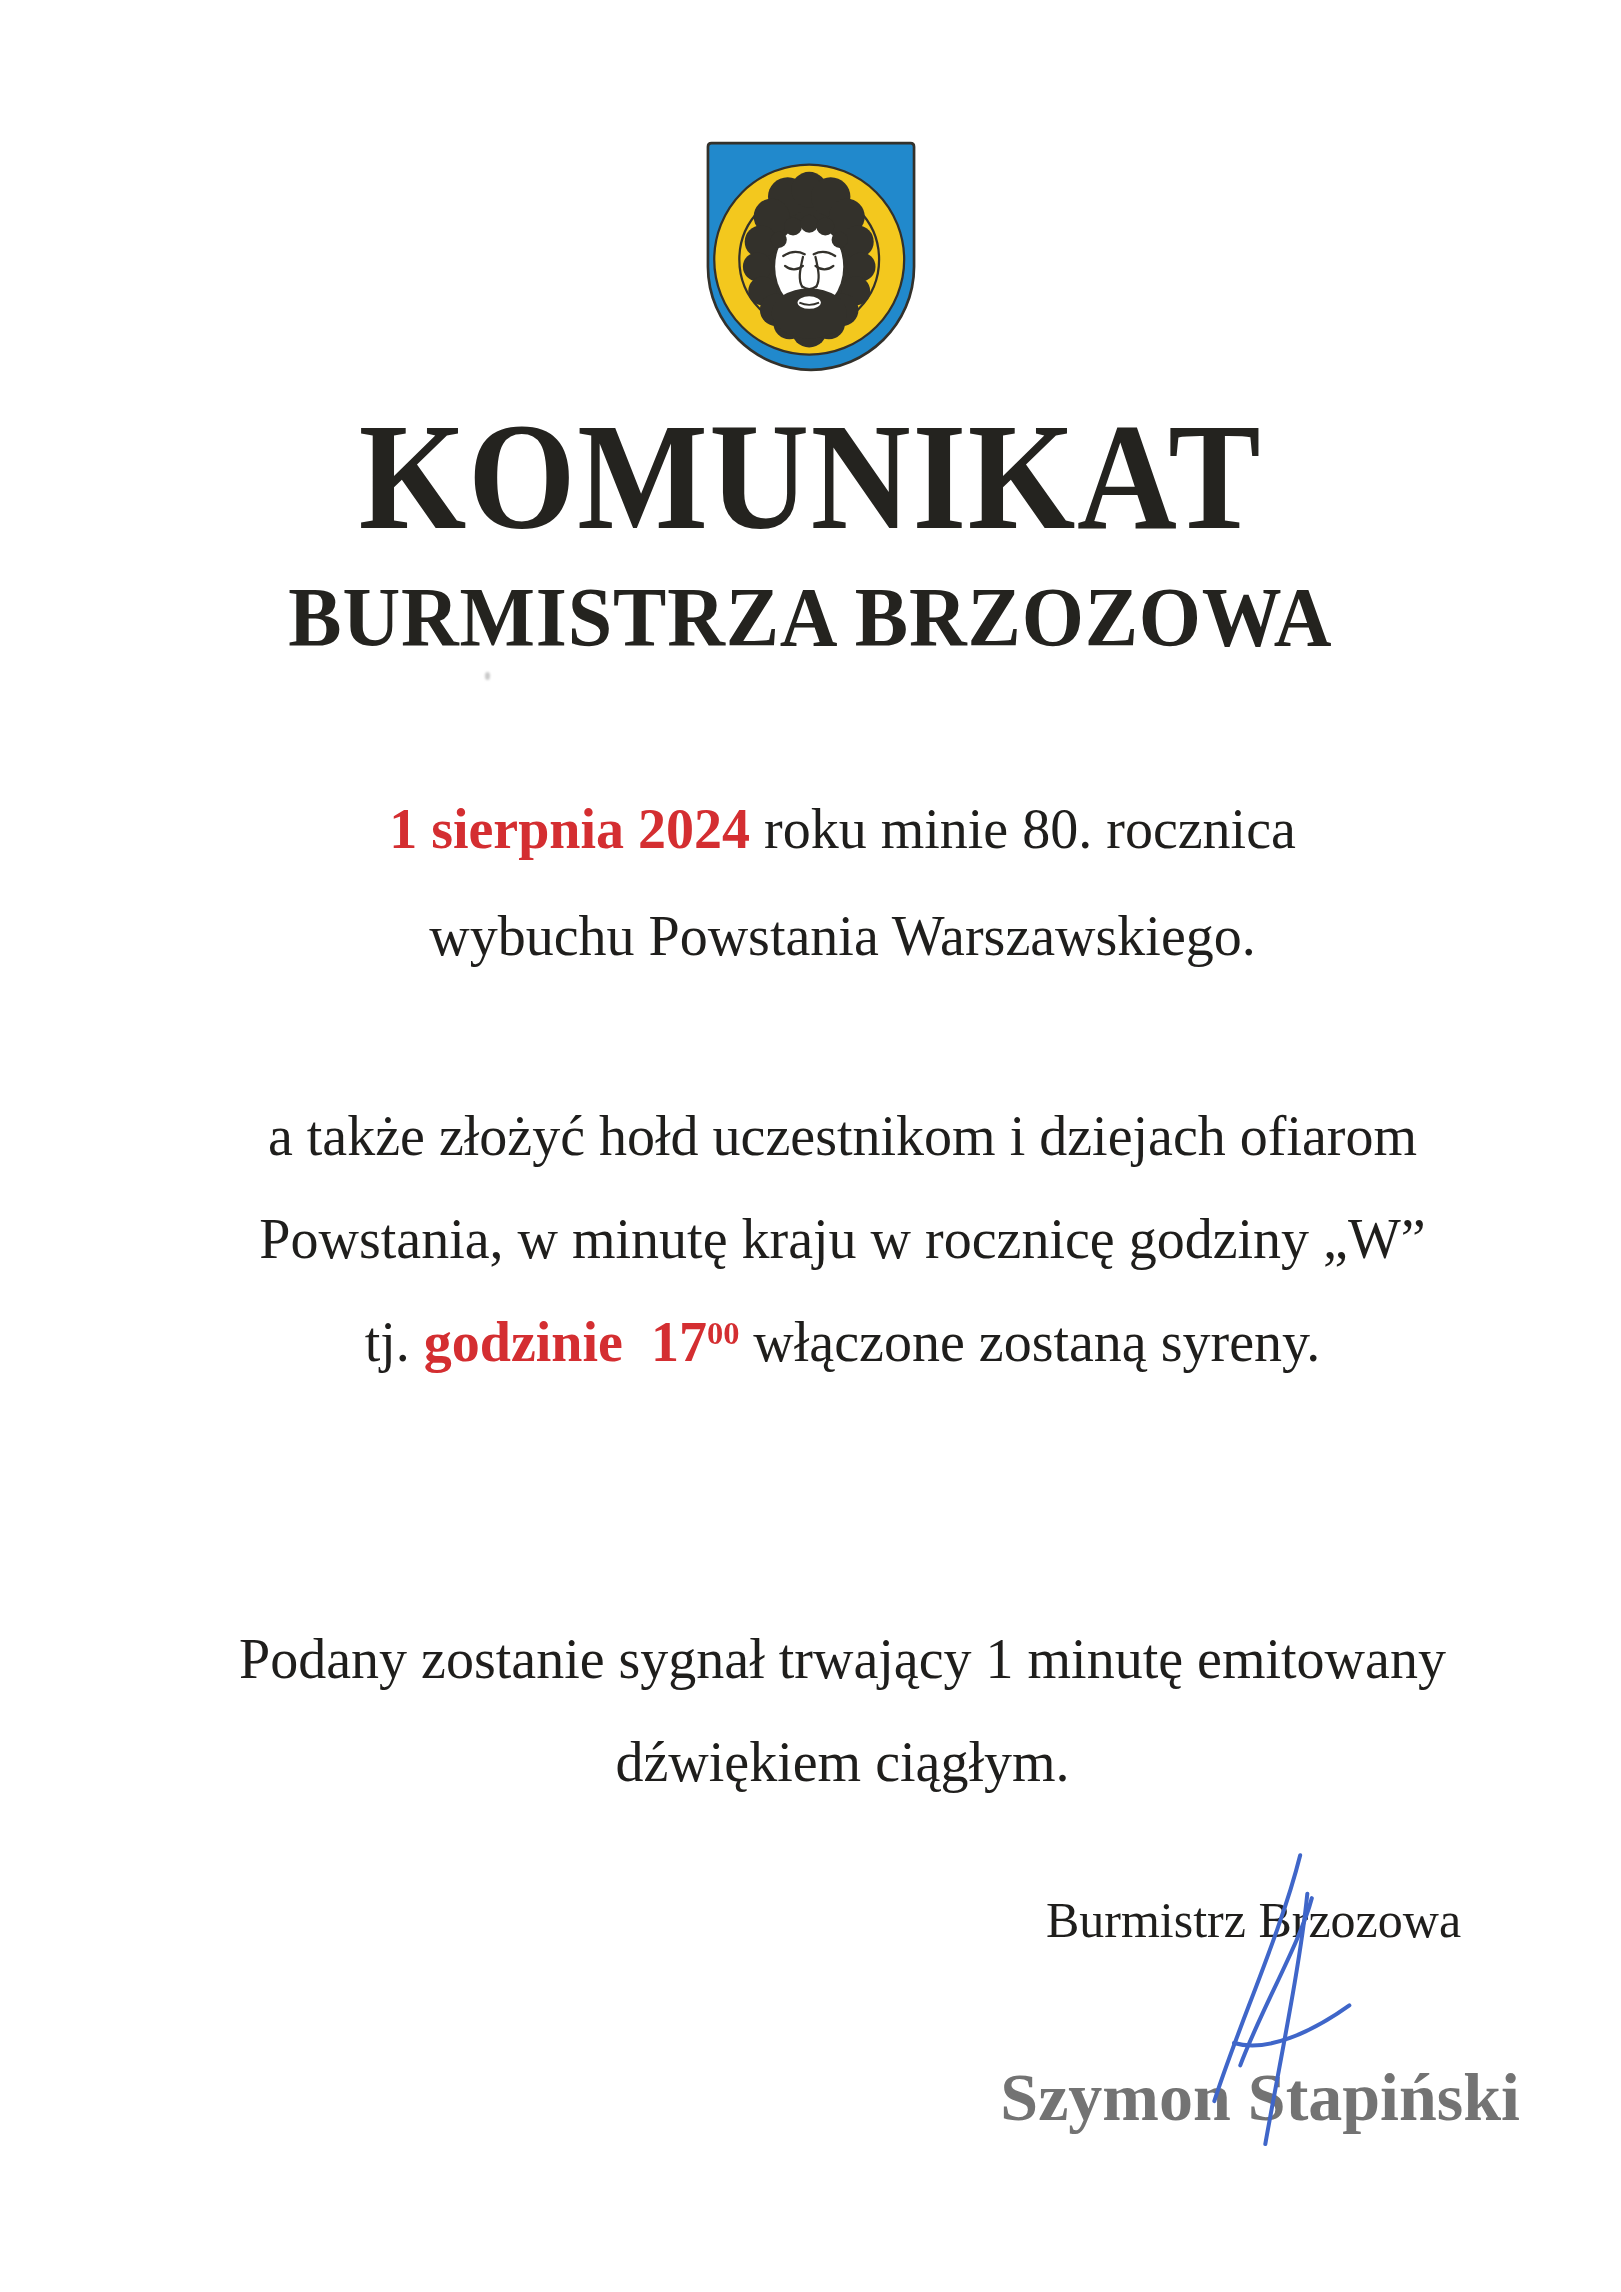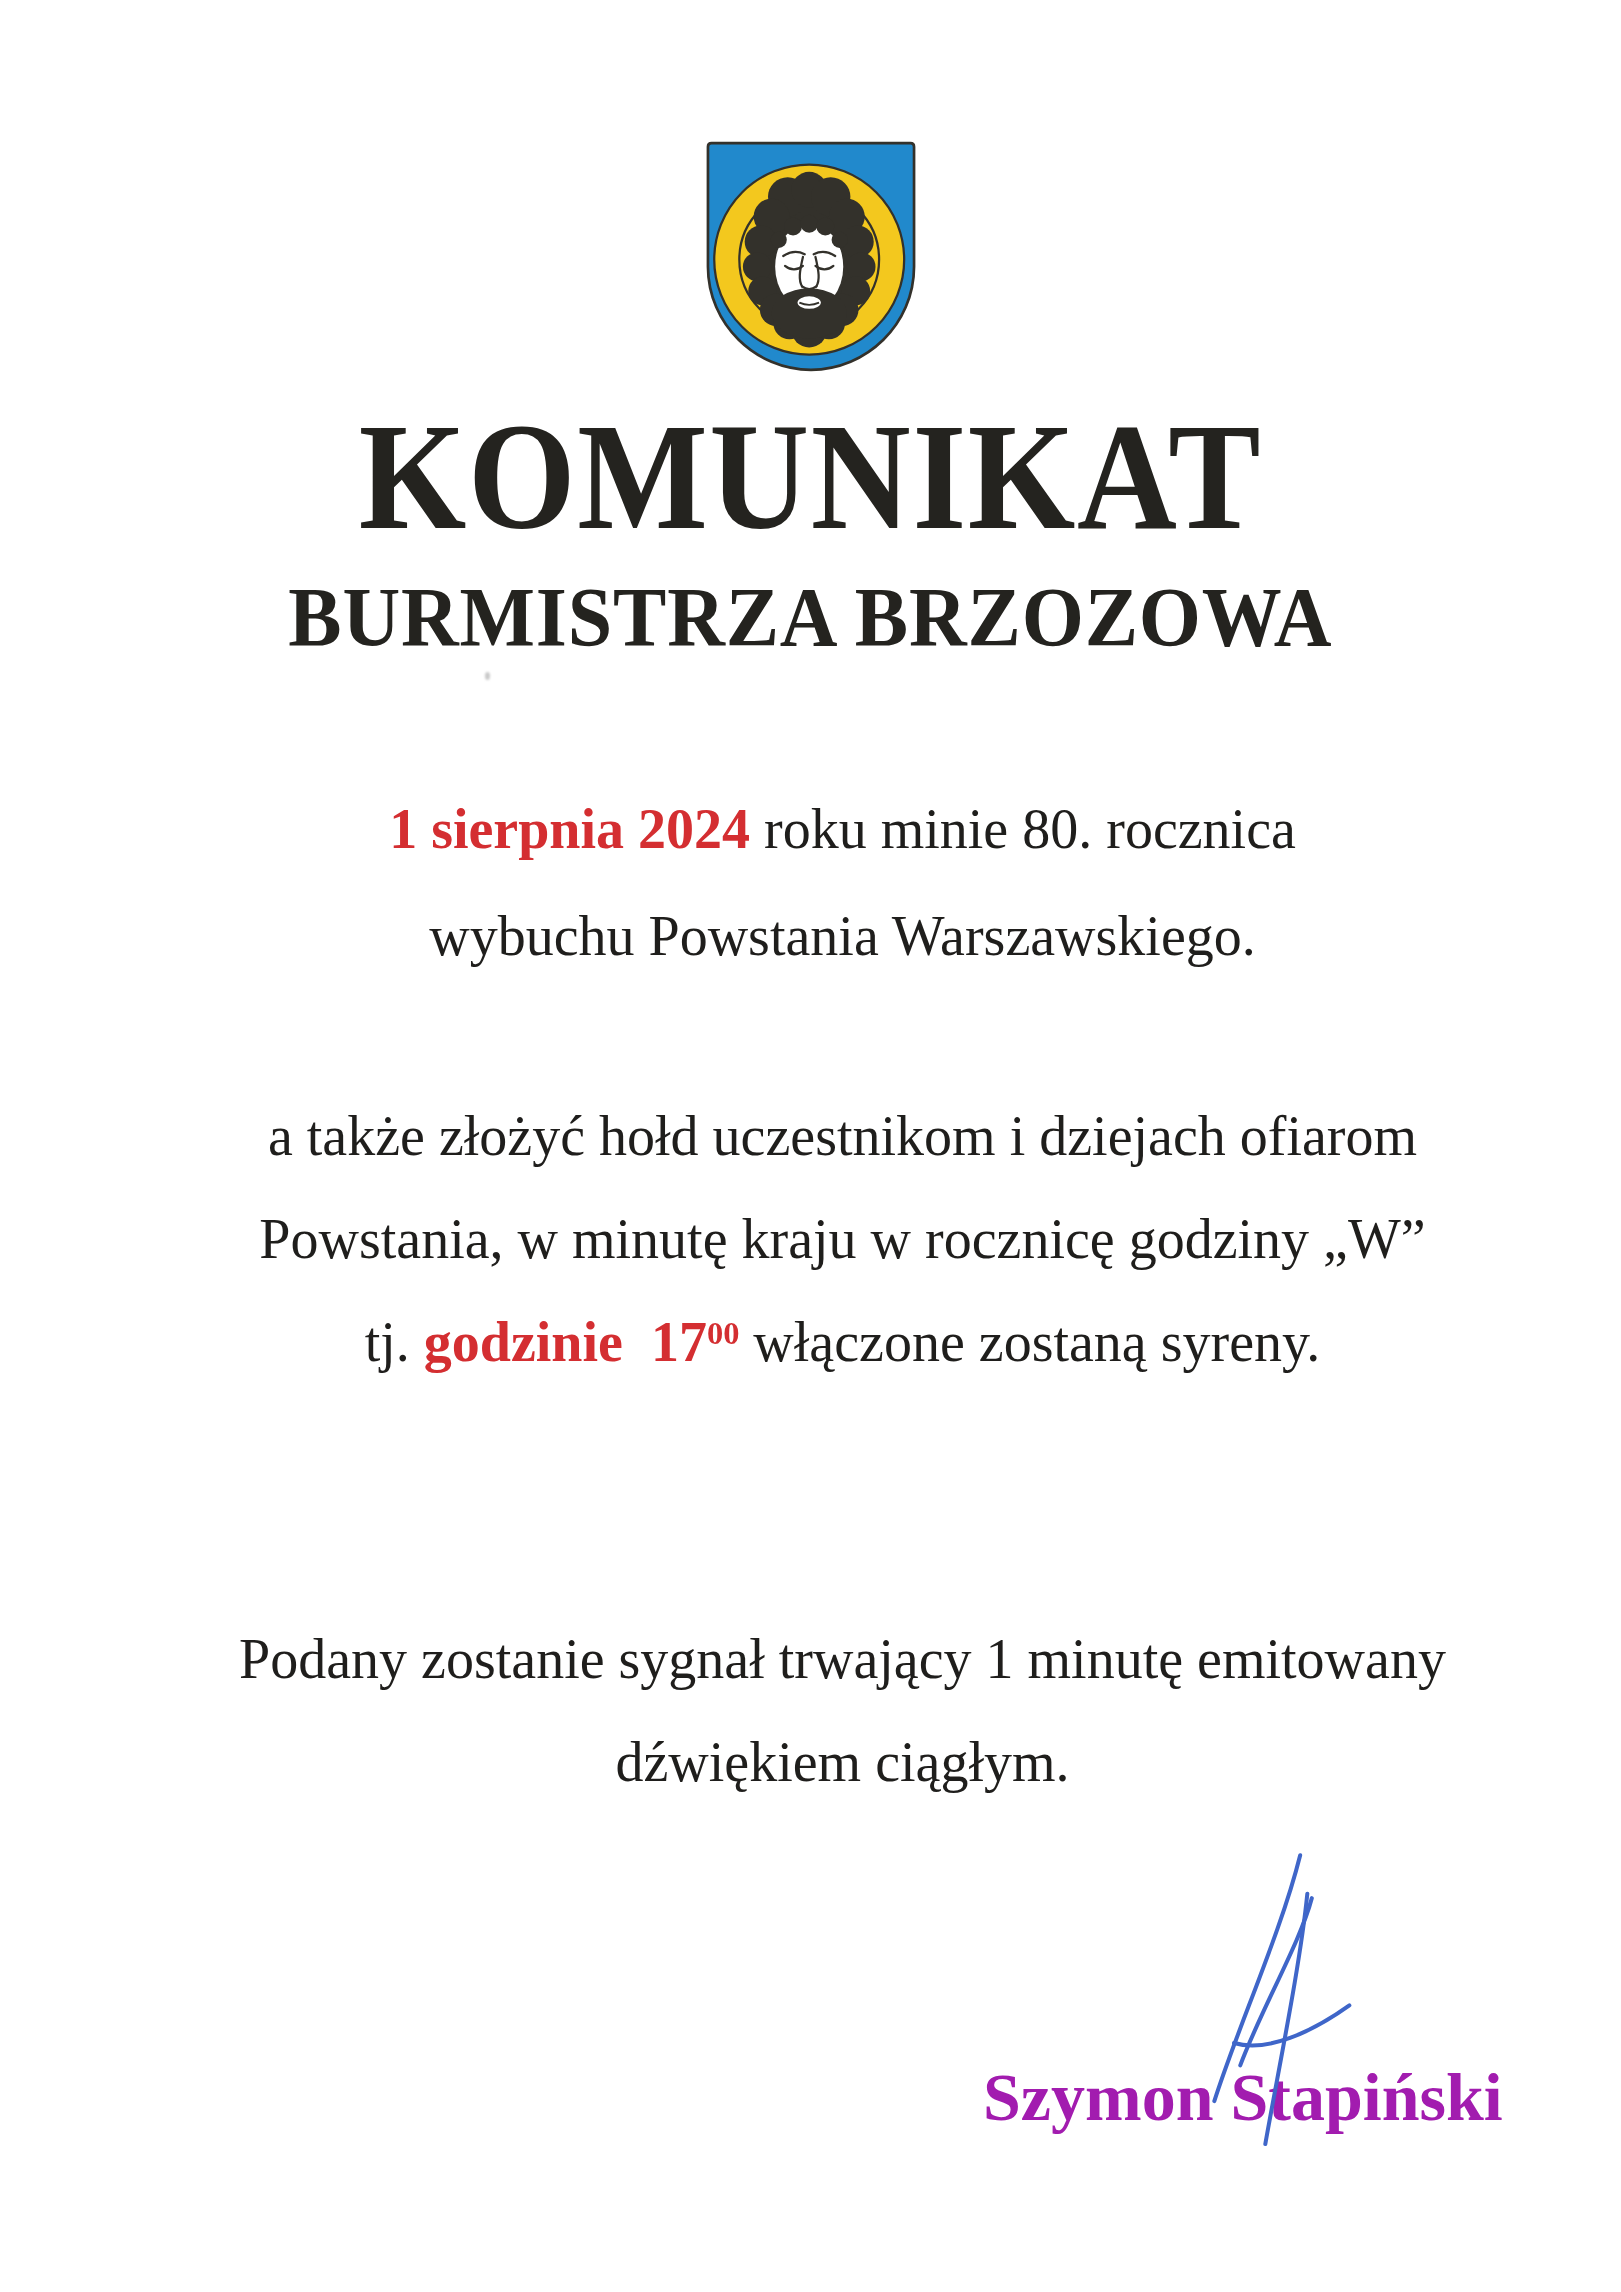--- a/index.html
+++ b/index.html
@@ -18,21 +18,21 @@
   .title .squeeze{display:inline-block;transform:scaleX(0.91);transform-origin:center;letter-spacing:1.8px;}
   .subtitle{top:575px;font-size:85px;font-weight:bold;line-height:1;color:#24231f;}
   .subtitle .squeeze{display:inline-block;transform:scaleX(0.94);transform-origin:center;letter-spacing:0.9px;}
   .bodytext{font-size:56px;line-height:107px;margin-left:32px;}
   .intro{top:776px;}
   .mainpara{top:1085px;line-height:103px;}
   .signal{top:1608px;line-height:103px;}
   .red-bold{color:#d42e31;font-weight:bold;}
   .sup{font-size:0.58em;position:relative;top:-0.52em;letter-spacing:0;}
   .sig-role{position:absolute;top:1893px;left:985px;width:537px;text-align:center;font-size:50px;line-height:1.1;}
-  .sig-name{position:absolute;top:2060px;left:983px;width:537px;text-align:left;font-size:68px;font-weight:bold;line-height:1.1;color:#a21caf;}
+  .sig-name{position:absolute;top:2060px;left:983px;width:537px;text-align:right;font-size:68px;font-weight:bold;line-height:1.1;color:#737373;}
   .sig-ink{position:absolute;top:1840px;left:1191px;width:179px;height:313px;}
   .speck{position:absolute;top:672px;left:485px;width:5.4px;height:8px;background:#c9c9c9;border-radius:50%;filter:blur(0.9px);}
 </style>
 </head>
 <body>
 
 <div class="page">
 
   <div class="coat">
     <svg width="224" height="244" viewBox="0 0 250 272" aria-hidden="true">
@@ -108,20 +108,21 @@
     <div>a także złożyć hołd uczestnikom i dziejach ofiarom</div>
     <div>Powstania, w minutę kraju w rocznicę godziny „W”</div>
     <div><span>tj. </span><span class="red-bold">godzinie&nbsp; 17</span><span class="red-bold sup">00</span><span> włączone zostaną syreny.</span></div>
   </div>
 
   <div class="center-abs bodytext signal">
     <div>Podany zostanie sygnał trwający 1 minutę emitowany</div>
     <div>dźwiękiem ciągłym.</div>
   </div>
 
+  <div class="sig-role">Burmistrz Brzozowa</div>
   <div class="sig-name">Szymon Stapiński</div>
 
   <svg class="sig-ink" viewBox="0 0 200 350" aria-hidden="true">
     <g fill="none" stroke="#3f66c9" stroke-width="4.5" stroke-linecap="round">
       <path d="M26 292 C52 210 100 105 122 17"></path>
       <path d="M55 252 C78 190 122 115 135 65"></path>
       <path d="M83 340 C98 255 122 140 130 60"></path>
       <path d="M48 227 C85 238 135 215 177 185"></path>
     </g>
   </svg>

